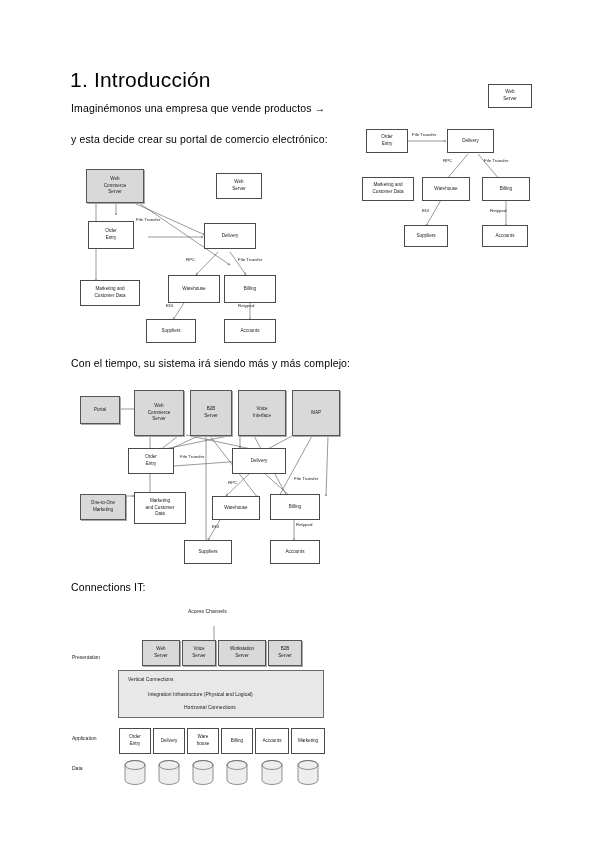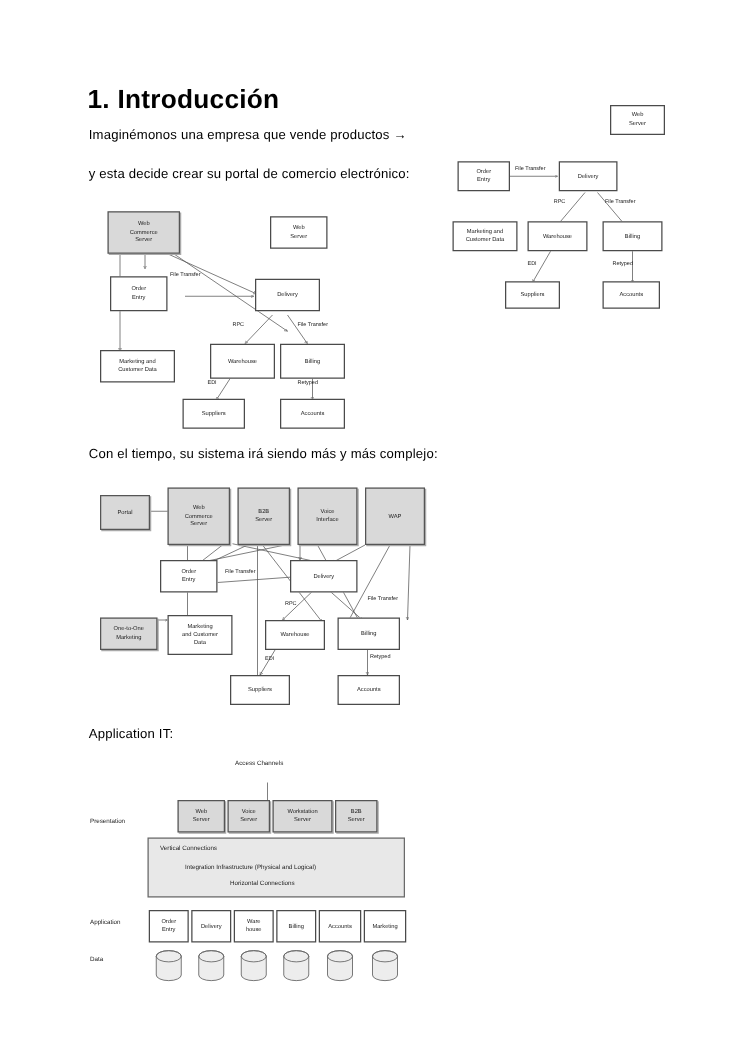--- a/index.html
+++ b/index.html
@@ -9,21 +9,21 @@
     background:#ffffff;
     font-family:"Liberation Sans", sans-serif;
     color:#000;
     position:relative;
     overflow:hidden;
   }
   .page { position:absolute; left:0; top:0; width:600px; height:848px; }
 
   h1.title {
     position:absolute; left:70px; top:68px;
-    margin:0; font-size:21px; font-weight:bold; letter-spacing:0.2px;
+    margin:0; font-size:21px; font-weight:normal; letter-spacing:0.2px;
   }
   .para {
     position:absolute; font-size:10.5px; letter-spacing:0.15px; white-space:nowrap;
   }
   .p1 { left:71px; top:102px; }
   .p2 { left:71px; top:133px; }
   .p3 { left:71px; top:357px; }
   .p4 { left:71px; top:581px; }
 
   
@@ -56,21 +56,21 @@
 </head>
 <body>
 
 <div class="page">
 
   <h1 class="title">1. Introducción</h1>
 
   <div class="para p1">Imaginémonos una empresa que vende productos →</div>
   <div class="para p3">Con el tiempo, su sistema irá siendo más y más complejo:</div>
   <div class="para p2">y esta decide crear su portal de comercio electrónico:</div>
-  <div class="para p4">Application IT:</div>
+  <div class="para p4">Connections IT:</div>
 
   <div class="diagram" id="fig-tr" style="left:360px; top:82px; width:215px; height:180px;">
     <svg class="links" width="215" height="180">
       <defs>
         <marker id="ah" markerWidth="5" markerHeight="5" refX="4" refY="2" orient="auto">
           <path d="M0,0 L4,2 L0,4 z" fill="#555" stroke="none"></path>
         </marker>
       </defs>
       <line x1="48" y1="59" x2="86" y2="59" marker-end="url(#ah)"></line>
       <line x1="108" y1="72" x2="86" y2="98" marker-end="url(#ah)"></line>

